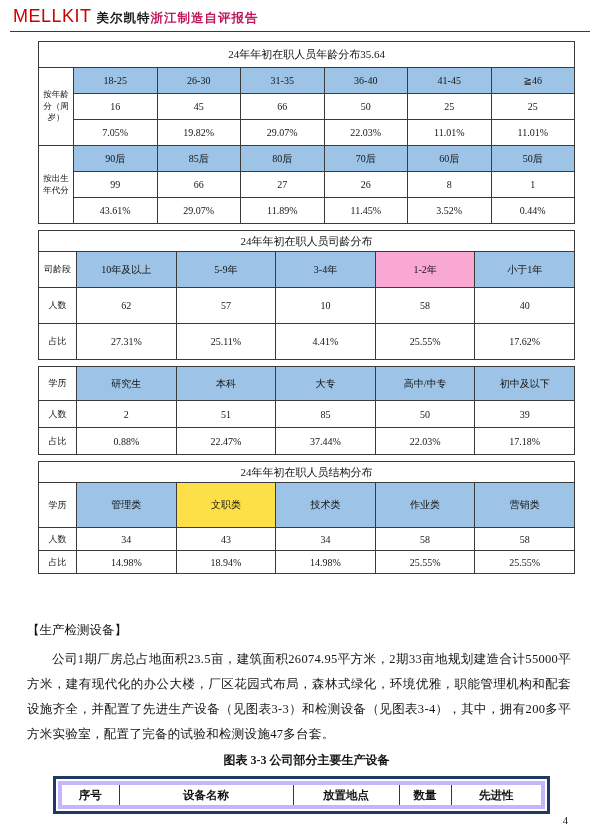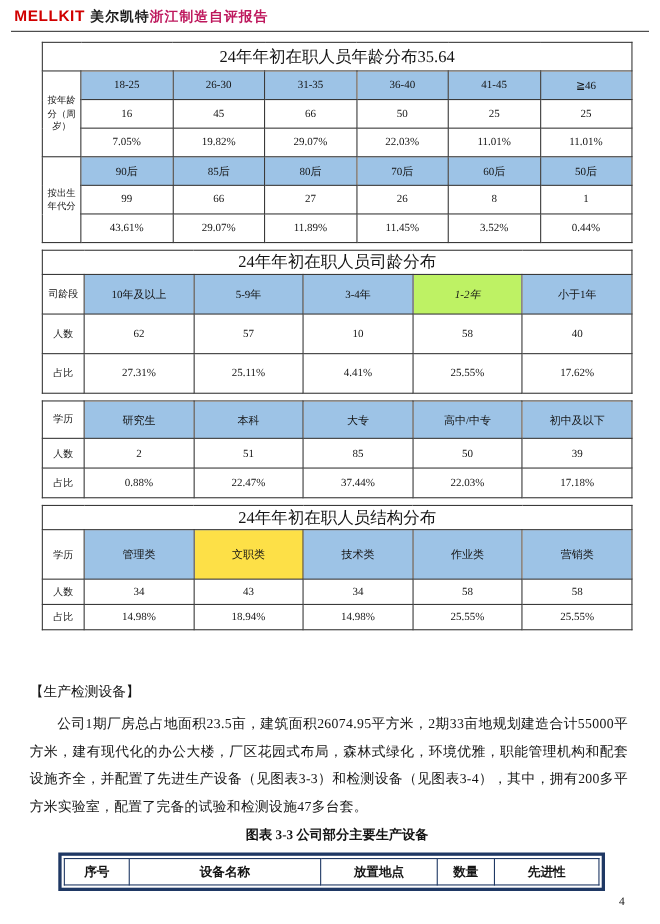--- a/index.html
+++ b/index.html
@@ -10,53 +10,53 @@
     font-family:"Liberation Serif","DejaVu Serif",serif;
   }
   
   .doc-header {
     margin:6px 10px 0 10px; padding:0 0 4px 3px;
     border-bottom:1.5px solid #3a3a3a;
     display:flex; align-items:baseline; gap:5px;
   }
   .logo {
     font-family:"Liberation Sans","DejaVu Sans",sans-serif;
-    font-size:14px; font-weight:700; letter-spacing:0.5px;
+    font-size:18px; font-weight:400; letter-spacing:0.5px;
   }
   .hdr-black, .hdr-blue { font-size:12.5px; font-weight:700; letter-spacing:1px; }
   
   .tables-wrap { margin:9px 25px 0 38px; }
   .dist { border-collapse:collapse; table-layout:fixed; width:537px; border:1.5px solid #3a3a3a; }
   .dist + .dist { margin-top:6px; }
   .dist td {
     border:1px solid #3a3a3a; text-align:center; vertical-align:middle;
     font-size:10px; padding:1px; overflow:hidden;
   }
-  .dist .title-cell { height:21px; font-size:15px; }
+  .dist .title-cell { height:21px; font-size:11px; }
   .dist .stub { font-size:9px; line-height:1.35; padding:0 1px; }
   #age-table td { height:26px; }
   #age-table .stub { font-size:8.5px; }
   #tenure-table td { height:36px; }
   #tenure-table .title-cell, #education-table .title-cell, #structure-table .title-cell { height:21px; }
   #education-table td { height:27px; }
   #education-table .blue { height:34px; }
   #structure-table td { height:23px; }
   #structure-table .blue { height:45px; }
   
   .section-heading { margin:48px 0 0 27px; font-size:12.5px; font-weight:400; }
   .body-para {
     margin:8px 29px 0 27px; font-size:12.5px; line-height:25px;
     text-align:justify; text-indent:2em; letter-spacing:0.3px;
   }
   .caption { margin:5px 25px 0 38px; text-align:center; font-size:12px; font-weight:700; }
   
   .equip {
     border-collapse:collapse; table-layout:fixed; width:487px;
     margin:12px 0 0 58px;
-    border:1px solid #c4b5fd; outline:3px solid #1F3864; outline-offset:2px;
+    border:4px solid #c4b5fd; outline:3px solid #1F3864; outline-offset:2px;
   }
   .equip td {
     border:1.5px solid #1F3864; height:24px; text-align:center; vertical-align:middle;
     font-size:11.5px; font-weight:700;
   }
   .page-number { position:absolute; right:32px; bottom:14px; font-size:10.5px; }
 </style>
 </head>
 <body>
 
@@ -145,21 +145,21 @@
         </colgroup>
     <tbody>
           <tr>
             <td class="title-cell" colspan="6">24年年初在职人员司龄分布</td>
           </tr>
           <tr>
             <td class="stub">司龄段</td>
             <td class="blue" style="background: rgb(157, 195, 230);">10年及以上</td>
             <td class="blue" style="background: rgb(157, 195, 230);">5-9年</td>
             <td class="blue" style="background: rgb(157, 195, 230);">3-4年</td>
-            <td class="blue" style="background: #bef264; font-style: italic;">1-2年</td>
+            <td class="blue" style="background: #f9a8d4;">1-2年</td>
             <td class="blue" style="background: rgb(157, 195, 230);">小于1年</td>
           </tr>
           <tr>
             <td class="stub">人数</td>
             <td>62</td>
             <td>57</td>
             <td>10</td>
             <td>58</td>
             <td>40</td>
           </tr>

